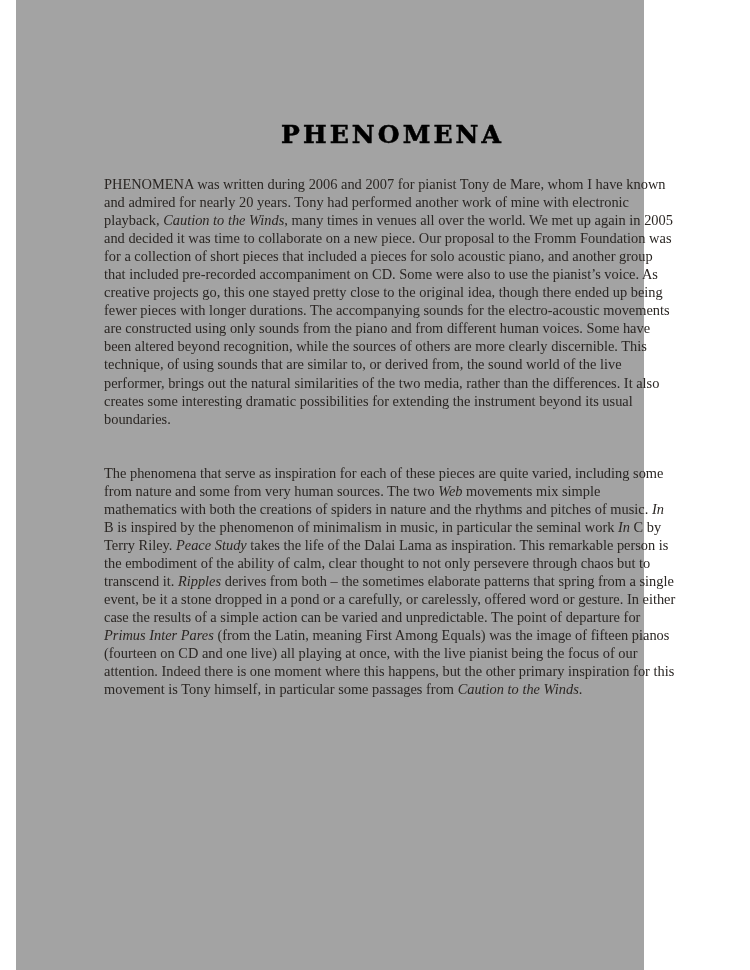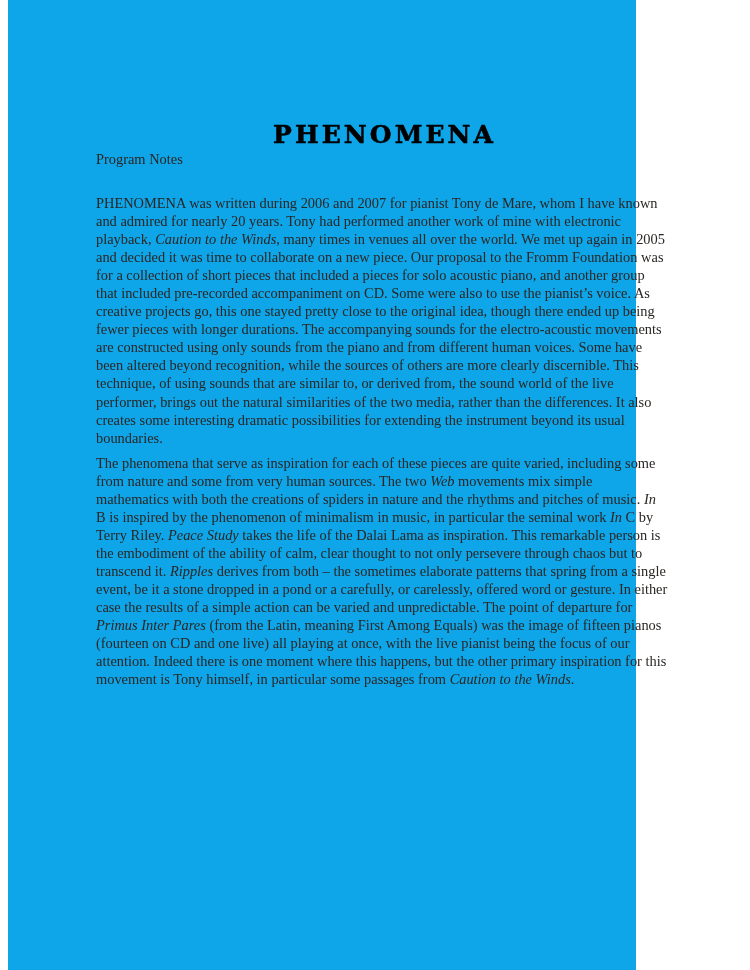--- a/index.html
+++ b/index.html
@@ -12,25 +12,25 @@
     height: 970px;
     position: relative;
     overflow: hidden;
     font-family: "Liberation Serif", "DejaVu Serif", serif;
     color: #231f20;
     -webkit-font-smoothing: antialiased;
   }
 
   .page {
     position: absolute;
-    left: 8px;
+    left: 16px;
     top: 0;
     width: 628px;
     height: 970px;
-    background: #0ea5e9;
+    background: #a3a3a3;
   }
 
   
   .doc-title {
     position: absolute;
     left: 0;
     top: 103px;
     width: 750px;
     text-align: center;
     font-family: "DejaVu Serif", "Liberation Serif", serif;
@@ -60,21 +60,21 @@
 
   .para {
     font-size: 14.4px;
     line-height: 18.05px;
     margin: 0;
     text-align: left;
     color: #2a2623;
   }
 
   .para-lead   { margin-top: 25px; }
-  .para-mid    { margin-top: 7px; }
+  .para-mid    { margin-top: 36px; }
 
   .para-tight {
     font-size: 14.4px;
     line-height: 17.2px;
     margin-top: 20px;
     color: #2a2623;
   }
 
   .ital { font-style: italic; }
 
@@ -96,21 +96,20 @@
 </style>
 </head>
 <body>
 
 <div class="page">
 
   <h1 class="doc-title">PHENOMENA</h1>
 
   <div class="content">
 
-    <p class="subtitle">Program Notes</p>
 
     <p class="para para-lead"><span>PHENOMENA was written during 2006 and 2007 for pianist Tony de Mare, whom I have known and admired for nearly 20 years.  Tony had performed another work of mine with electronic playback, </span><span class="ital">Caution to the Winds</span><span>, many times in venues all over the world.  We met up again in 2005 and decided it was time to collaborate on a new piece.  Our proposal to the Fromm Foundation was for a collection of short pieces that included a pieces for solo acoustic piano, and another group that included pre-recorded accompaniment on CD.  Some were also to use the pianist’s voice.  As creative projects go, this one stayed pretty close to the original idea, though there ended up being fewer pieces with longer durations.  The accompanying sounds for the electro-acoustic movements are constructed using only sounds from the piano and from different human voices.  Some have been altered beyond recognition, while the sources of others are more clearly discernible.  This technique, of using sounds that are similar to, or derived from, the sound world of the live performer, brings out the natural similarities of the two media, rather than the differences.  It also creates some interesting dramatic possibilities for extending the instrument beyond its usual boundaries.</span></p>
 
     <p class="para para-mid"><span>The phenomena that serve as inspiration for each of these pieces are quite varied, including some from nature and some from very human sources.  The two </span><span class="ital">Web</span><span> movements mix simple mathematics with both the creations of spiders in nature and the rhythms and pitches of music.  </span><span class="ital">In</span><span> B is inspired by the phenomenon of minimalism in music, in particular the seminal work </span><span class="ital">In</span><span> C by Terry Riley.  </span><span class="ital">Peace Study</span><span> takes the life of the Dalai Lama as inspiration.  This remarkable person is the embodiment of the ability of calm, clear thought to not only persevere through chaos but to transcend it.  </span><span class="ital">Ripples</span><span> derives from both – the sometimes elaborate patterns that spring from a single event, be it a stone dropped in a pond or a carefully, or carelessly, offered word or gesture.  In either case the results of a simple action can be varied and unpredictable.  The point of departure for </span><span class="ital">Primus Inter Pares</span><span> (from the Latin, meaning First Among Equals) was the image of fifteen pianos (fourteen on CD and one live) all playing at once, with the live pianist being the focus of our attention.  Indeed there is one moment where this happens, but the other primary inspiration for this movement is Tony himself, in particular some passages from </span><span class="ital">Caution to the Winds</span><span>.</span></p>
 
 
   </div>
 
 
 </div>

